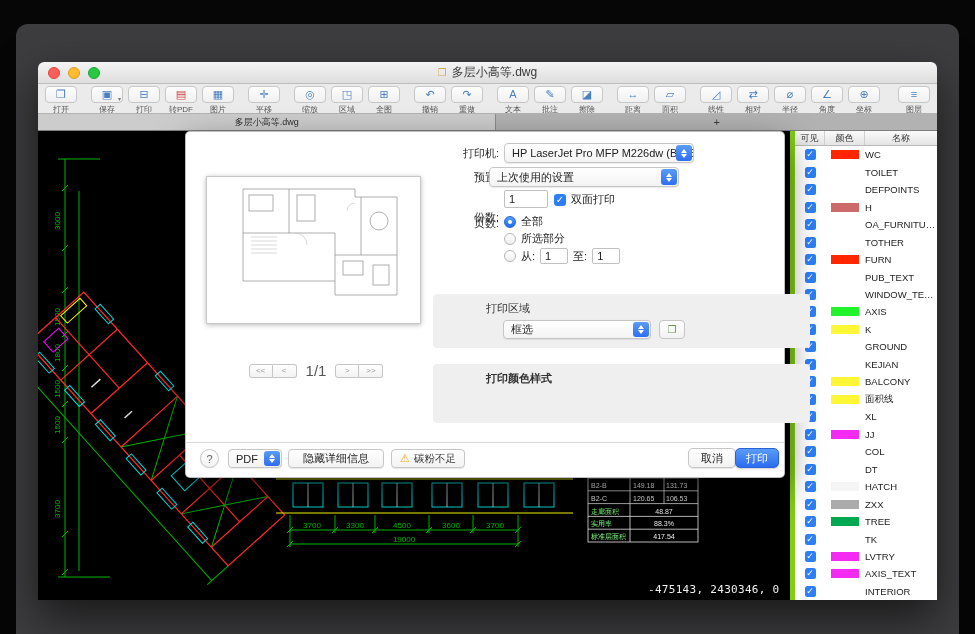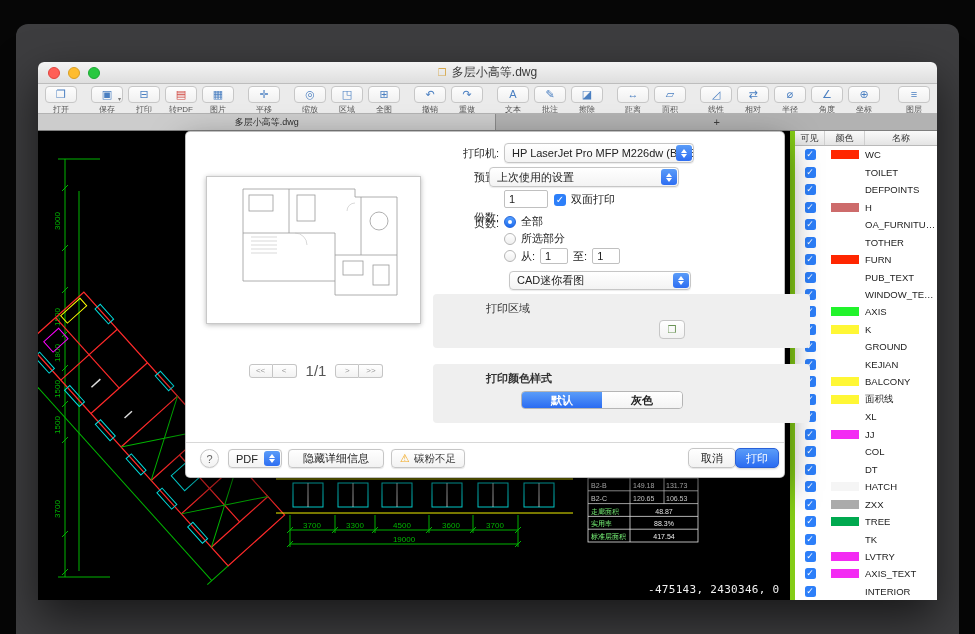--- a/index.html
+++ b/index.html
@@ -462,27 +462,20 @@
         <span>所选部分</span>
       </div>
       <div class="radio-row" style="left:318px; top:116px">
         <span class="radio"></span>
         <span>从:</span>
         <input class="tinput" style="position: static; width: 28px; height: 16px;" value="1">
         <span>至:</span>
         <input class="tinput" style="position: static; width: 28px; height: 16px;" value="1">
       </div>
 
-      <div class="popup" style="left:323px; top:139px; width:182px; height:19px">
-        <span>CAD迷你看图</span>
-        <span class="arrows">
-            <span class="tri-up"></span>
-            <span class="tri-down"></span>
-          </span>
-      </div>
 
       <div class="pv-page">
         <svg viewBox="0 0 213 146" width="213" height="146">
           <g stroke="#9a9a9a" fill="none" stroke-width="0.8">
             <path d="M36,12 H148 V20 H190 V118 H128 V104 H36 Z"></path>
             <line x1="36" y1="56" x2="128" y2="56"></line>
             <line x1="82" y1="12" x2="82" y2="56"></line>
             <line x1="128" y1="56" x2="128" y2="104"></line>
             <line x1="128" y1="78" x2="190" y2="78"></line>
             <line x1="154" y1="20" x2="154" y2="78"></line>
@@ -506,31 +499,34 @@
         </div>
         <div class="pv-pageno">1/1</div>
         <div class="nav-seg">
           <div class="nav-btn">&gt;</div>
           <div class="nav-btn">&gt;&gt;</div>
         </div>
       </div>
 
       <div class="band band1">
         <div class="band-title">打印区域</div>
+        <div class="popup" style="left:70px; top:26px; width:148px; height:19px">
+          <span>框选</span>
+          <span class="arrows">
+              <span class="tri-up"></span>
+              <span class="tri-down"></span>
+            </span>
+        </div>
         <div class="pick-btn">
           <span>❐</span>
         </div>
       </div>
 
       <div class="band band2">
         <div class="band-title">打印颜色样式</div>
-        <div class="segmented">
-          <div class="seg sel">默认</div>
-          <div class="seg unsel">灰色</div>
-        </div>
       </div>
 
       <div class="f-sep"></div>
       <div class="rbtn help-btn">?</div>
       <div class="popup pdf-btn" style="border-radius:4px">
         <span>PDF</span>
         <span class="arrows">
             <span class="tri-up"></span>
             <span class="tri-down"></span>
           </span>

